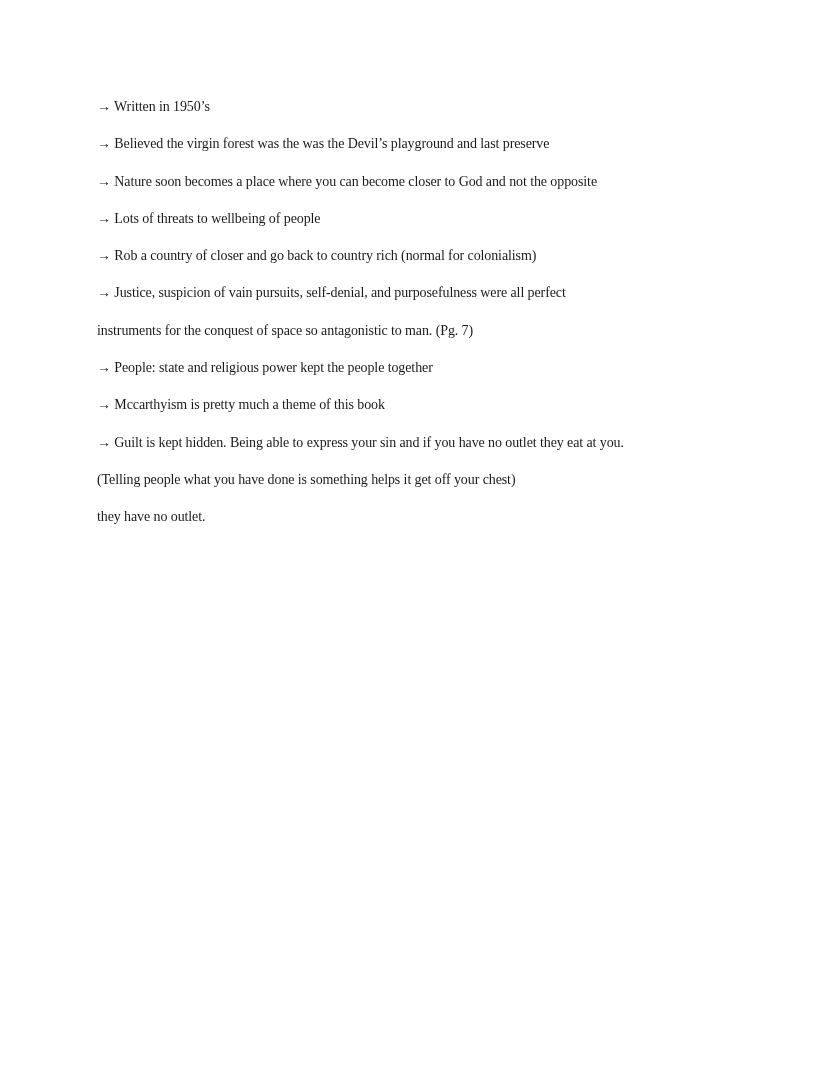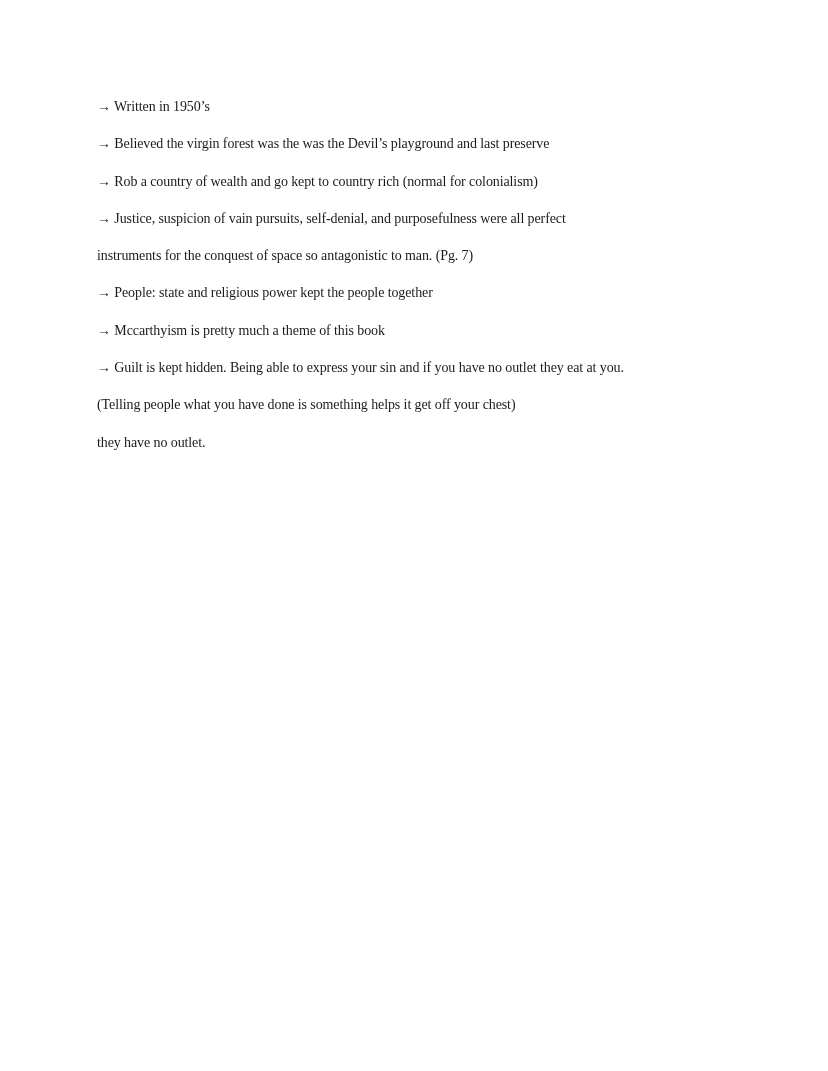--- a/index.html
+++ b/index.html
@@ -28,21 +28,23 @@
       line-height: 26px;
       white-space: nowrap;
     }
   </style>
 </head>
 <body>
 
 <div class="page">
   <div class="line">→ Written in 1950’s</div>
   <div class="line">→ Believed the virgin forest was the was the Devil’s playground and last preserve</div>
-  <div class="line">→ Rob a country of wealth and go kept to country rich (normal for colonialism)</div>
+  <div class="line">→ Nature soon becomes a place where you can become closer to God and not the opposite</div>
+  <div class="line">→ Lots of threats to wellbeing of people</div>
+  <div class="line">→ Rob a country of closer and go back to country rich (normal for colonialism)</div>
   <div class="line">→ Justice, suspicion of vain pursuits, self-denial, and purposefulness were all perfect</div>
   <div class="line">instruments for the conquest of space so antagonistic to man. (Pg. 7)</div>
   <div class="line">→ People: state and religious power kept the people together</div>
   <div class="line">→ Mccarthyism is pretty much a theme of this book</div>
   <div class="line">→ Guilt is kept hidden. Being able to express your sin and if you have no outlet they eat at you.</div>
   <div class="line">(Telling people what you have done is something helps it get off your chest)</div>
   <div class="line">they have no outlet.</div>
 </div>
 
 </body></html>

